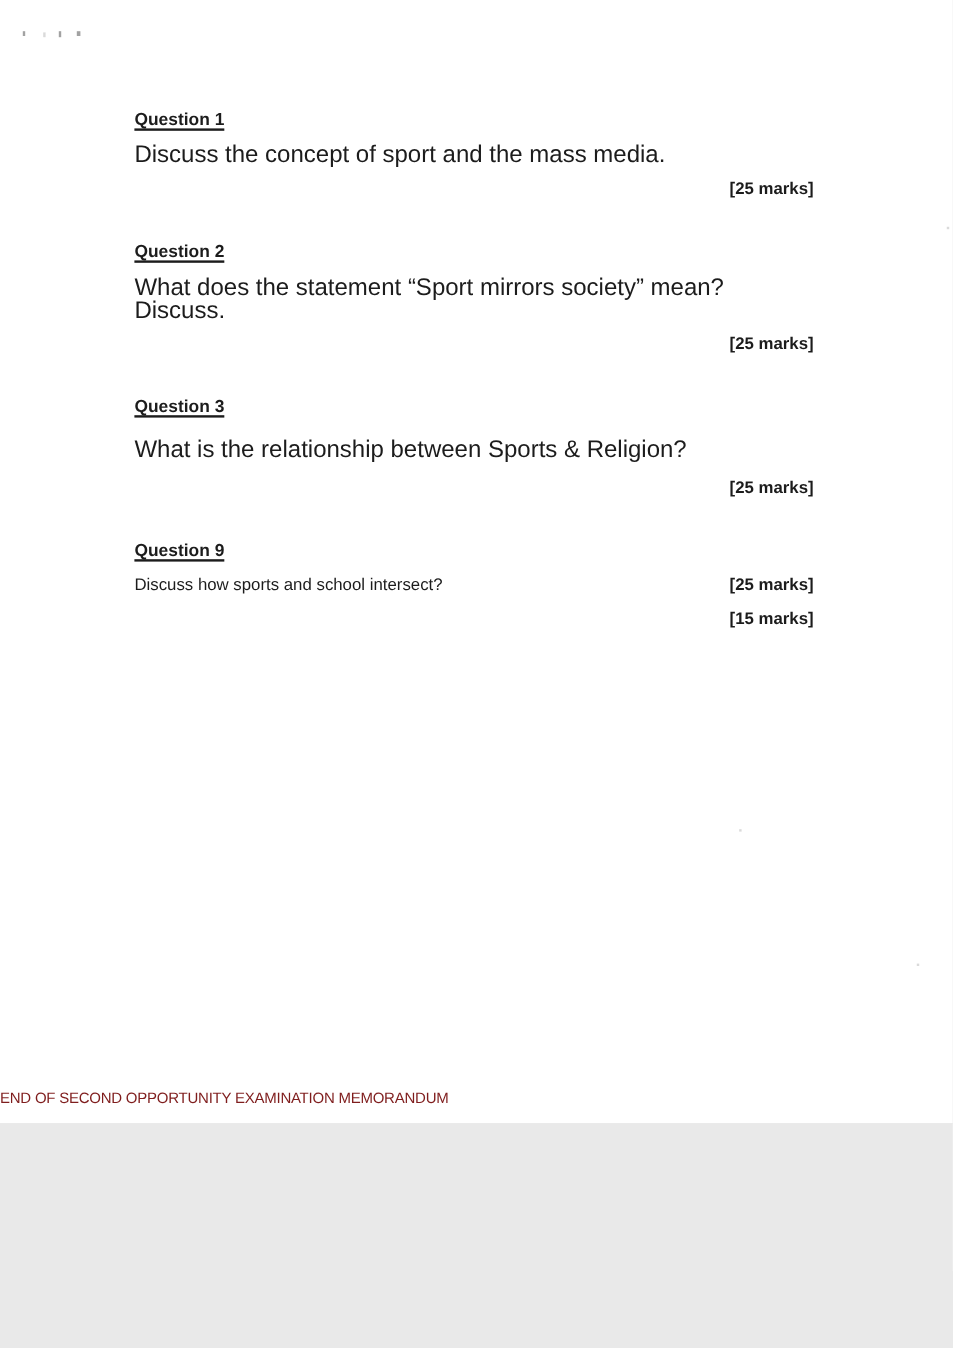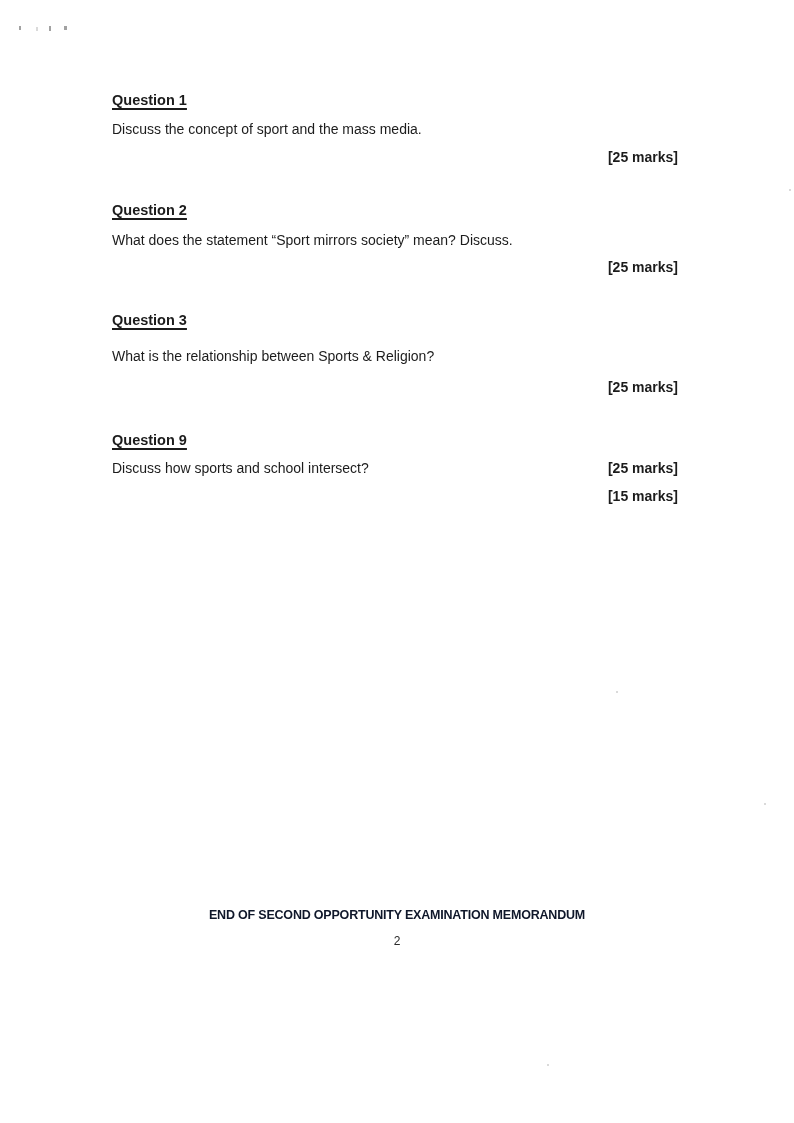--- a/index.html
+++ b/index.html
@@ -3,21 +3,21 @@
 <meta charset="utf-8">
 <style>
   html, body {
     margin: 0;
     padding: 0;
     background: #e9e9e9;
   }
   .page {
     position: relative;
     width: 794px;
-    height: 1123px;
+    height: 936px;
     margin: 0 auto;
     background: #ffffff;
     font-family: "Liberation Sans", sans-serif;
     color: #1c1c1c;
     overflow: hidden;
   }
   .doc {
     position: absolute;
     left: 112px;
     right: 116px;
@@ -26,21 +26,21 @@
   .q-heading {
     font-size: 14.5px;
     font-weight: bold;
     line-height: 19px;
     margin: 0;
     text-decoration: underline;
     text-underline-offset: 3px;
     text-decoration-thickness: 1.5px;
   }
   .q-text {
-    font-size: 14px;
+    font-size: 20px;
     line-height: 19px;
     margin: 0;
   }
   .q-marks {
     font-size: 14px;
     font-weight: bold;
     line-height: 19px;
     margin: 0;
     text-align: right;
   }
@@ -69,25 +69,24 @@
   .mt-q5-head  { margin-top: 36px; }
   .mt-q5a-body { margin-top: 20px; }
   .mt-q5a-marks{ margin-top: 9px;  }
   .mt-q5b-line { margin-top: 37px; }
 
   .footer-line {
     position: absolute;
     left: 0;
     right: 0;
     top: 908px;
-    text-align: center;
     font-size: 12.5px;
-    font-weight: bold;
+    font-weight: normal;
     letter-spacing: -0.2px;
-    color: #0f172a;
+    color: #7f1d1d;
   }
   .page-number {
     position: absolute;
     left: 0;
     right: 0;
     top: 934px;
     text-align: center;
     font-size: 12px;
     color: #2a2a2a;
   }

